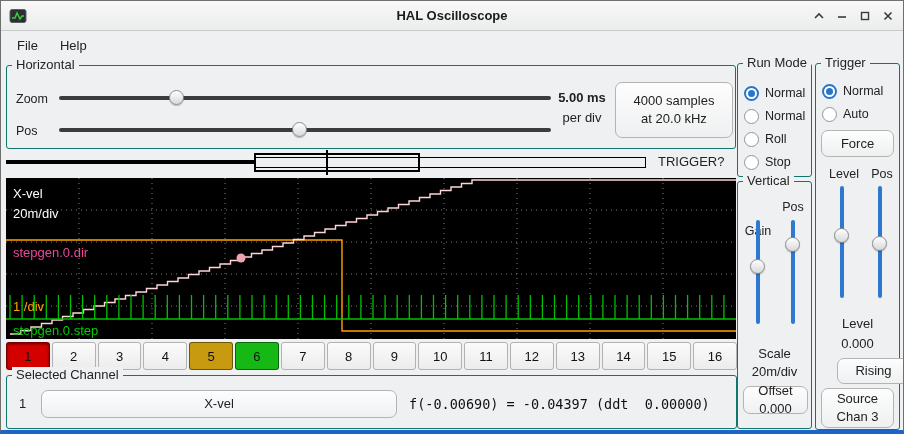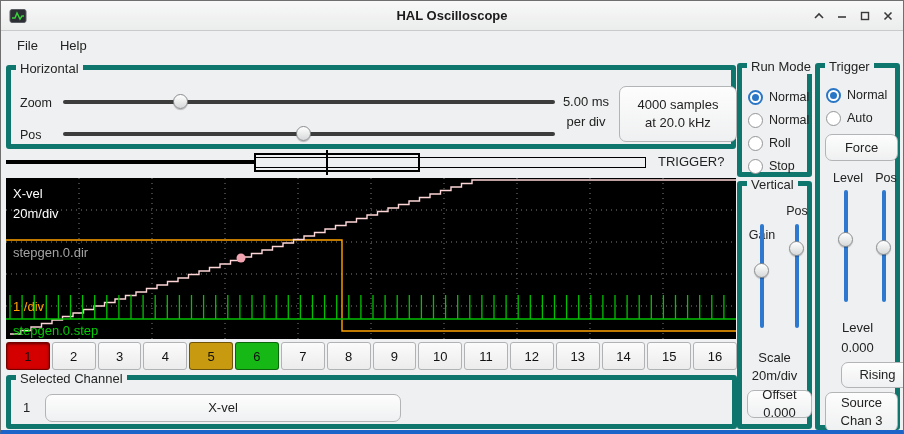--- a/index.html
+++ b/index.html
@@ -12,21 +12,21 @@
   .title{position:absolute;left:0;right:0;top:7px;text-align:center;font-weight:bold;font-size:13px;color:#1b1b1b;}
   .app-icon{position:absolute;left:8px;top:6px;width:18px;height:18px;}
   .win-controls{position:absolute;right:6px;top:6px;display:flex;gap:5px;}
   .win-btn{width:18px;height:18px;display:flex;align-items:center;justify-content:center;}
 
   
   .menubar{position:absolute;left:0;top:31px;width:100%;height:26px;display:flex;align-items:center;padding-left:6px;gap:2px;}
   .menu-item{font-size:13px;color:#222;padding:4px 10px;border-radius:3px;}
 
   
-  .group{position:absolute;border:5px solid #0f766e;border-radius:3px;}
+  .group{position:absolute;border:1px solid #0f766e;border-radius:3px;}
   .legend{position:absolute;top:-9px;left:5px;background:#eff0f1;padding:0 4px;font-size:13px;color:#242424;white-space:nowrap;}
 
   
   .hslider{position:absolute;height:16px;}
   .hslider .groove{position:absolute;left:0;right:0;top:6px;height:4px;background:#3c3c3c;border-radius:2px;}
   .hslider .handle{position:absolute;top:0;width:15px;height:15px;margin-left:-8px;border-radius:50%;background:linear-gradient(#ffffff,#d7d8d9);border:1px solid #8b8d8f;box-shadow:0 1px 1px rgba(0,0,0,.25);}
   .vslider{position:absolute;width:16px;}
   .vslider .groove{position:absolute;top:0;bottom:0;left:6px;width:4px;background:#2e79cf;border-radius:2px;}
   .vslider .handle{position:absolute;left:0;width:15px;height:15px;margin-top:-8px;border-radius:50%;background:linear-gradient(#ffffff,#d7d8d9);border:1px solid #8b8d8f;box-shadow:0 1px 1px rgba(0,0,0,.25);}
 
@@ -111,21 +111,21 @@
     <span class="small-label" style="left:9px;top:26px;">Zoom</span>
     <div class="hslider" style="left:52px;top:24px;width:492px;">
       <div class="groove"></div>
       <div class="handle" style="left: 24%;"></div>
     </div>
     <span class="small-label" style="left:9px;top:58px;">Pos</span>
     <div class="hslider" style="left:52px;top:56px;width:492px;">
       <div class="groove"></div>
       <div class="handle" style="left: 49%;"></div>
     </div>
-    <div class="small-label" style="left:544px;top:24px;width:62px;font-size:13px;">5.00 ms</div>
+    <div class="small-label" style="left:544px;top:24px;width:62px;font-size:13px;font-weight:bold;">5.00 ms</div>
     <div class="small-label" style="left:544px;top:44px;width:62px;font-size:13px;">per div</div>
     <button class="btn" style="left:608px;top:16px;width:118px;height:56px;">
       <div>4000 samples</div>
       <div>at 20.0 kHz</div>
     </button>
   </div>
 
   <div class="timeline">
     <div class="tl-thick"></div>
     <div class="tl-outer"></div>
@@ -137,21 +137,21 @@
   <div class="scope">
     <svg width="730" height="161" viewBox="0 0 730 161">
         <path d="M73 0V161M146 0V161M219 0V161M292 0V161M365 0V161M438 0V161M511 0V161M584 0V161M657 0V161M0 32H730M0 64H730M0 96H730M0 128H730" stroke="#7f7f7f" stroke-width="1" fill="none" stroke-dasharray="1 4"></path>
         <path d="M0 62 H336 V153 H730" stroke="#ffa200" stroke-width="1.4" fill="none"></path>
         <path d="M4 156H14.5V152.5H25V149H35.5V145.5H46V142H56.5V138.5H67V135H77.5V131.5H88V128H98.5V124.5H109V121H119.5V117.5H130V114H140.5V110.5H151V107H161.5V103.5H172V100H182.5V96.5H193V93H203.5V89.5H214V86H224.5V82.5H235V79H245.5V75.5H256V72H266.5V68.5H277V65H287.5V61.5H298V58H308.5V54.5H319V51H329.5V47.5H340V44H350.5V40.5H361V37H371.5V33.5H382V30H392.5V26.5H403V23H413.5V19.5H424V16H434.5V12.5H445V9H455.5V5.5H466V2H730" stroke="#ffd6d8" stroke-width="1.4" fill="none"></path>
         <path d="M0 141H730M4 141V117M16.1 141V117M28.200000000000003 141V117M40.300000000000004 141V117M52.400000000000006 141V117M64.5 141V117M76.6 141V117M88.69999999999999 141V117M100.79999999999998 141V117M112.89999999999998 141V117M124.99999999999997 141V117M137.09999999999997 141V117M149.19999999999996 141V117M161.29999999999995 141V117M173.39999999999995 141V117M185.49999999999994 141V117M197.59999999999994 141V117M209.69999999999993 141V117M221.79999999999993 141V117M233.89999999999992 141V117M245.99999999999991 141V117M258.0999999999999 141V117M270.19999999999993 141V117M282.29999999999995 141V117M294.4 141V117M306.5 141V117M318.6 141V117M330.70000000000005 141V117M342.80000000000007 141V117M354.9000000000001 141V117M367.0000000000001 141V117M379.10000000000014 141V117M391.20000000000016 141V117M403.3000000000002 141V117M415.4000000000002 141V117M427.5000000000002 141V117M439.60000000000025 141V117M451.7000000000003 141V117M463.8000000000003 141V117M475.9000000000003 141V117M488.00000000000034 141V117M500.10000000000036 141V117M512.2000000000004 141V117M524.3000000000004 141V117M536.4000000000004 141V117M548.5000000000005 141V117M560.6000000000005 141V117M572.7000000000005 141V117M584.8000000000005 141V117M596.9000000000005 141V117M609.0000000000006 141V117M621.1000000000006 141V117M633.2000000000006 141V117M645.3000000000006 141V117M657.4000000000007 141V117M669.5000000000007 141V117M681.6000000000007 141V117M693.7000000000007 141V117M705.8000000000008 141V117M717.9000000000008 141V117" stroke="#00c000" stroke-width="1.3" fill="none"></path>
         <circle cx="235" cy="80" r="4.5" fill="#f2a3b0"></circle>
       </svg>
     <span class="scope-label" style="left:7px;top:9px;color:#ffffff;">X-vel</span>
     <span class="scope-label" style="left:7px;top:29px;color:#ffffff;">20m/div</span>
-    <span class="scope-label" style="left:7px;top:68px;color:#a3a3a3;">stepgen.0.dir</span>
+    <span class="scope-label" style="left:7px;top:68px;color:#ec4899;">stepgen.0.dir</span>
     <span class="scope-label" style="left:7px;top:86px;color:#ffa200;margin-top:36px;">1 /div</span>
     <span class="scope-label" style="left:7px;top:146px;color:#00cc00;">stepgen.0.step</span>
   </div>
 
   <div class="channel-row">
       <button class="chan-btn pressed" style="background: rgb(212, 0, 0); border-color: rgba(0, 0, 0, 0.45);">1</button>
       <button class="chan-btn">2</button>
       <button class="chan-btn">3</button>
       <button class="chan-btn">4</button>
       <button class="chan-btn" style="background: rgb(199, 154, 16); border-color: rgba(0, 0, 0, 0.45);">5</button>
@@ -167,20 +167,21 @@
       <button class="chan-btn">15</button>
       <button class="chan-btn">16</button>
     </div>
 
   <div class="group" style="left:5px;top:374px;width:731px;height:54px;">
     <span class="legend">Selected Channel</span>
     <span class="sel-num">1</span>
     <button class="btn" style="left:34px;top:14px;width:356px;height:28px;">
       <div>X-vel</div>
     </button>
+    <span class="readout">f(-0.00690) = -0.04397 (ddt  0.00000)</span>
   </div>
 
   <div class="group" style="left:736px;top:62px;width:75px;height:114px;">
     <span class="legend">Run Mode</span>
     <div style="position:absolute;left:6px;top:20px;display:flex;flex-direction:column;gap:5px;">
         <div class="radio-row">
           <span class="radio checked"></span>
           <span class="radio-label">Normal</span>
         </div>
         <div class="radio-row">

